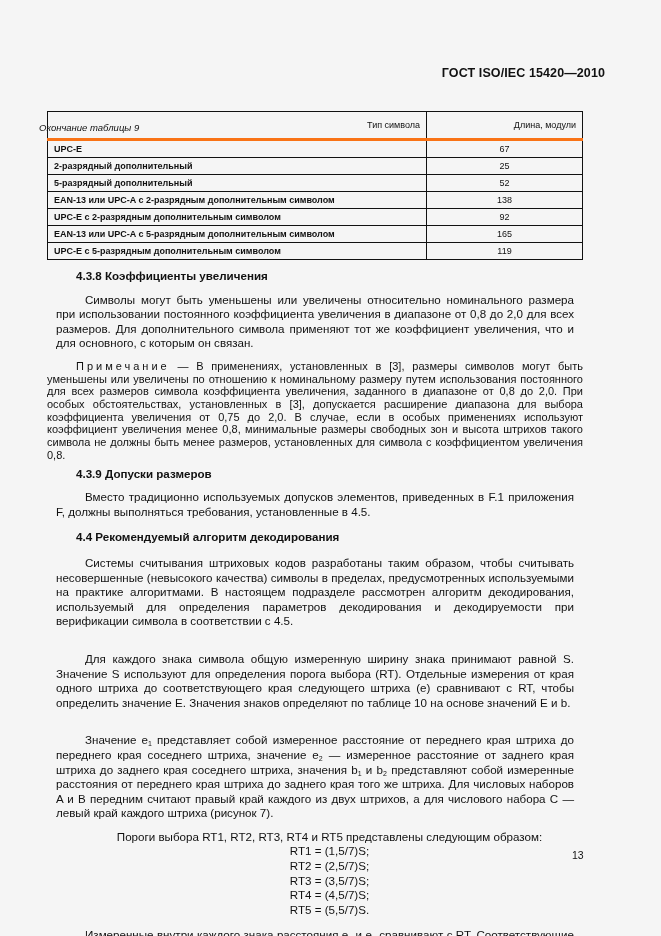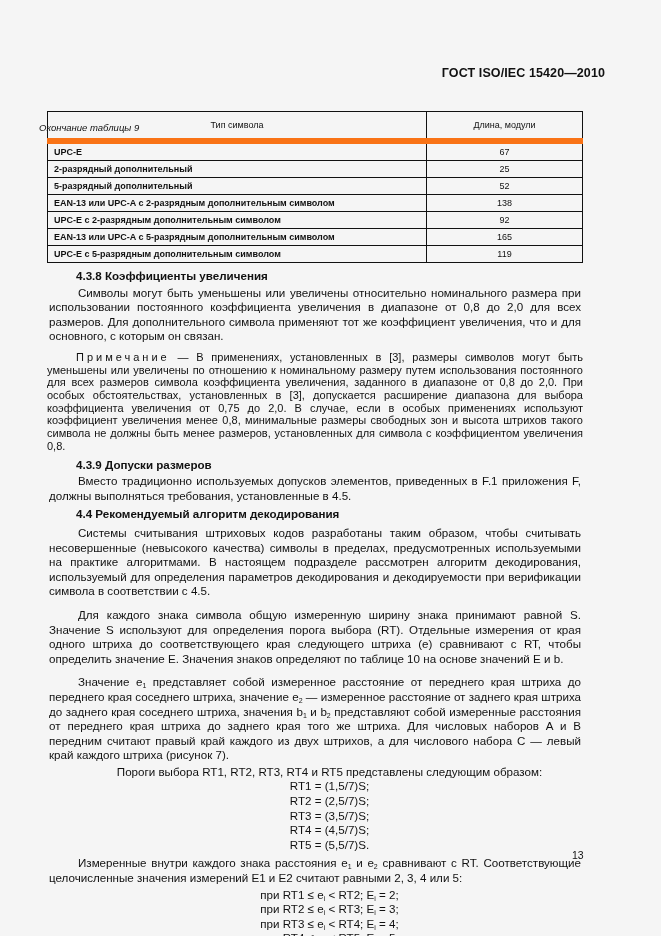--- a/index.html
+++ b/index.html
@@ -26,29 +26,29 @@
     font-size: 9px;
   }
   table.t9 th, table.t9 td {
     border: 1px solid #111;
     padding: 0 6px;
     height: 16px;
     font-weight: normal;
   }
   table.t9 thead th { height: 26px; text-align: center; }
   table.t9 thead tr { border-bottom: 3px solid #111; }
-  table.t9 thead th { border-bottom: 6px solid #f97316; }
+  table.t9 thead th { border-bottom: 3px solid #f97316; text-align: right; }
   table.t9 td.len { text-align: center; width: 143px; }
   table.t9 td.type { text-align: left; font-weight: bold; }
   .body {
     position: absolute; top: 269px; left: 47px; width: 536px;
     font-size: 11.6px; line-height: 14.6px;
   }
   .h { font-weight: bold; padding-left: 29px; }
-  .p { text-indent: 29px; text-align: justify; margin: 2px; }
+  .p { text-indent: 29px; text-align: justify; margin: 9px; }
   .note {
     font-size: 11px; line-height: 12.7px; text-align: justify;
     text-indent: 29px; margin: 7px 0 5px 0;
   }
   .note .lbl { letter-spacing: 3px; }
   .line { padding-left: 29px; text-align: center; }
   .gap { height: 5px; }
   .gap-sm { height: 2px; }
   sub { font-size: 7px; vertical-align: -2px; line-height: 0; }
   .page-num {

